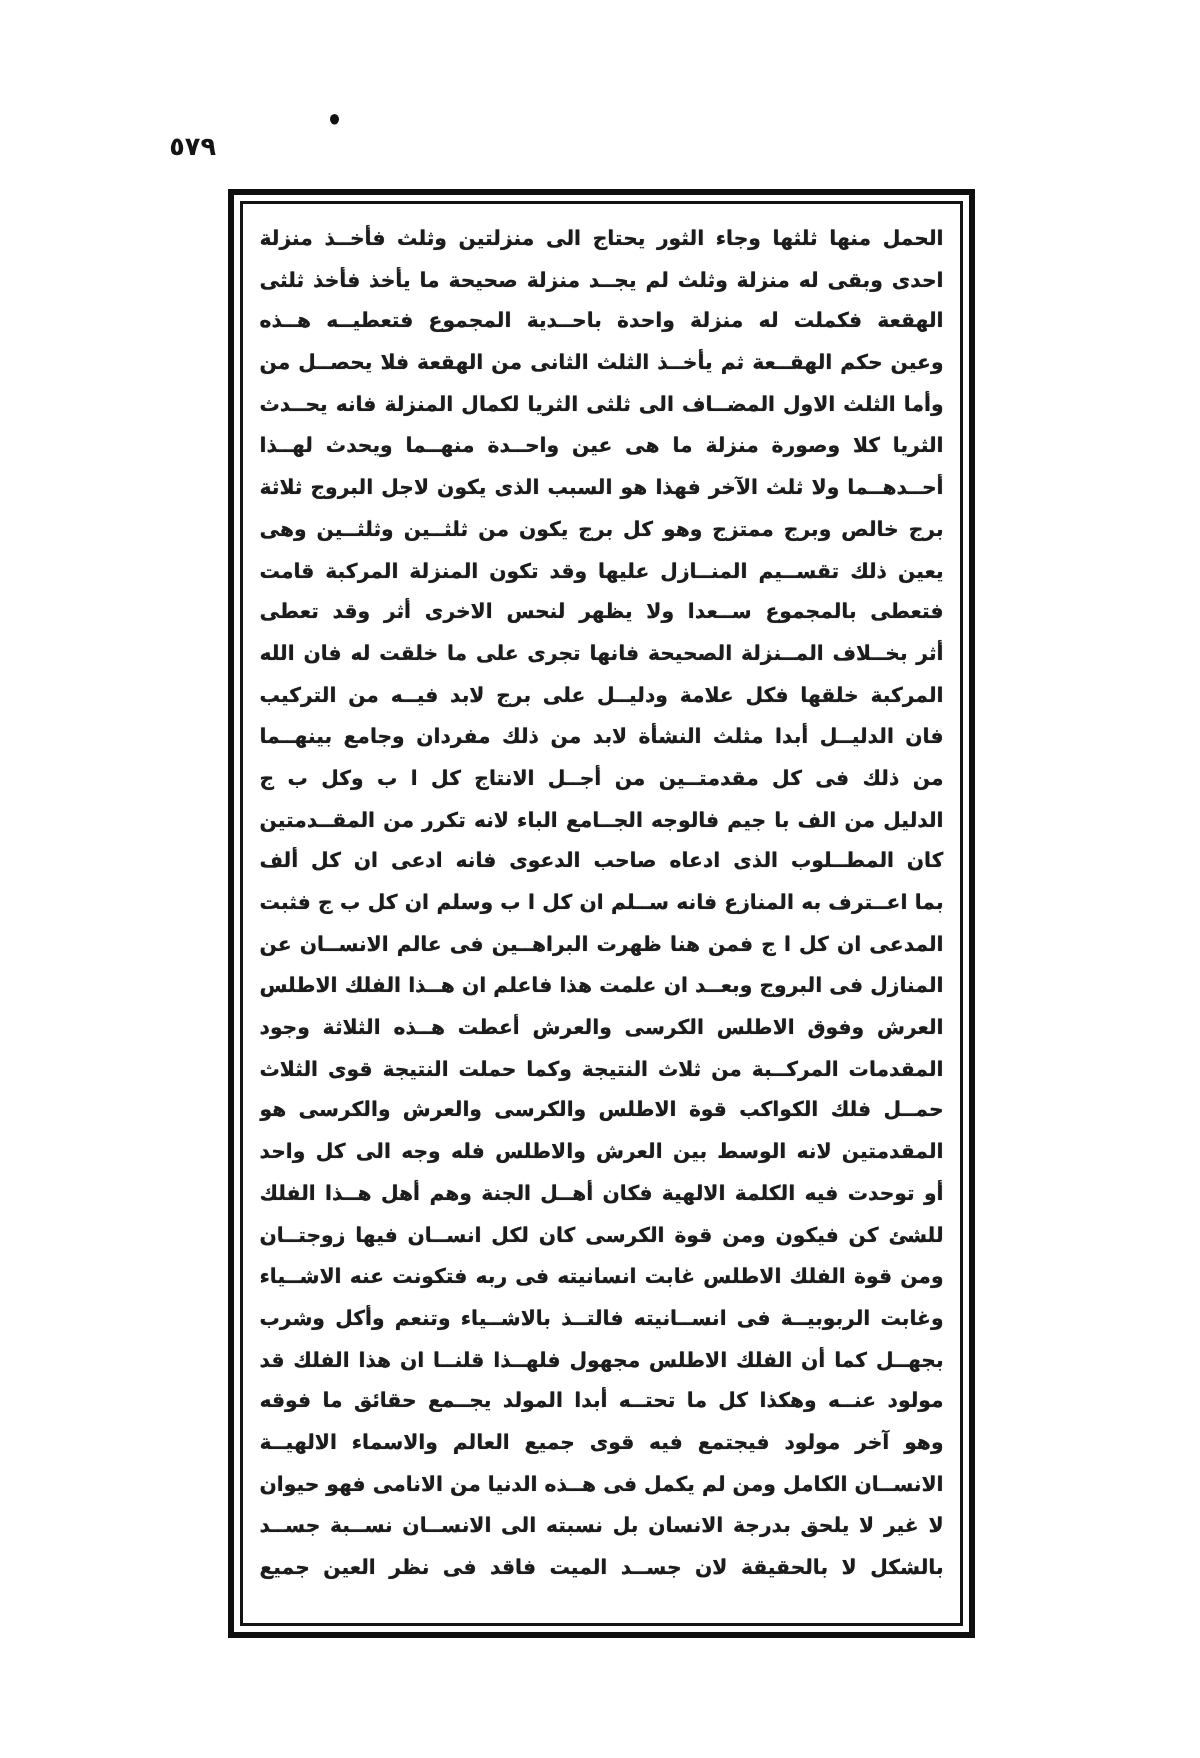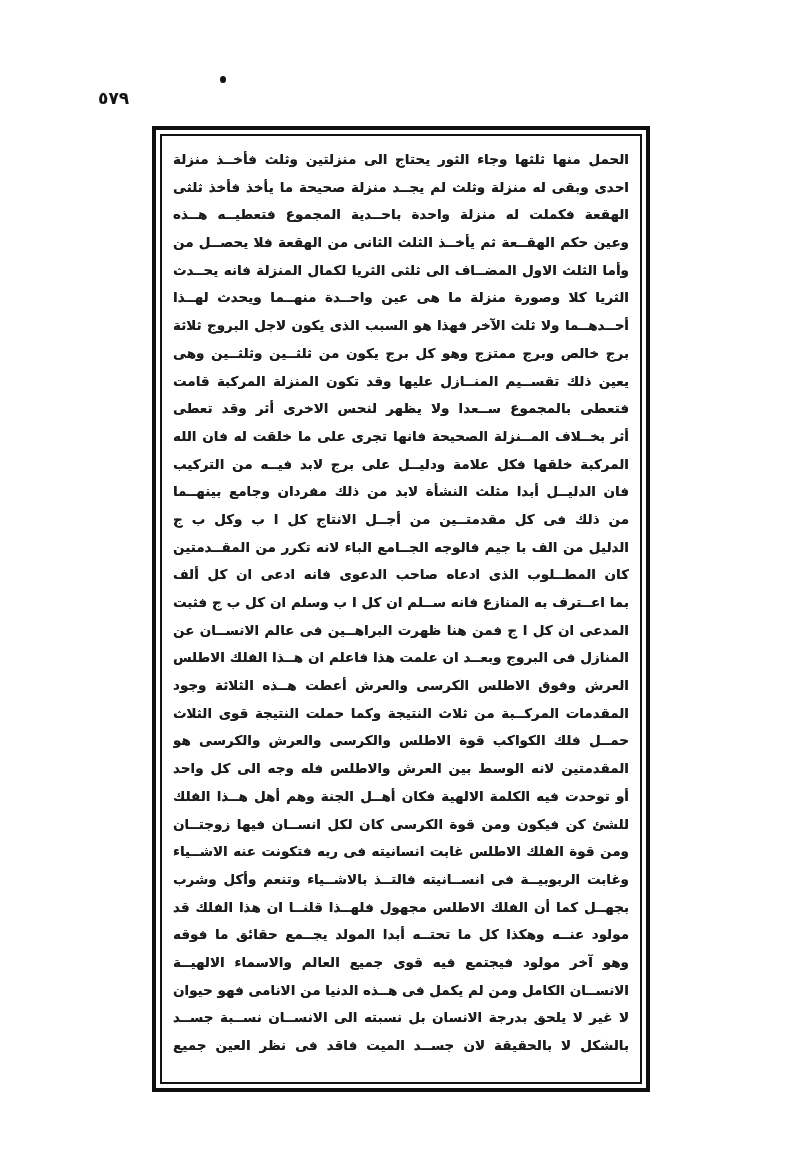--- a/index.html
+++ b/index.html
@@ -12,21 +12,21 @@
     color:var(--ink);
     overflow:hidden;
   }
   .ink-spot {
     position:absolute; left:220px; top:76px;
     width:6px; height:7px; border-radius:50%;
     background:#111;
   }
   .page-number {
     position:absolute; left:98px; top:88px; width:46px;
-    text-align:left; direction:rtl;
+    text-align:right; direction:rtl;
     font-size:17px; font-weight:bold; letter-spacing:1px;
     color:#141414;
   }
   .frame-outer {
     position:absolute; left:152px; top:126px;
     width:498px; height:966px;
     border:4px solid #0f0f0f;
     padding:4px;
     background:var(--paper);
   }

